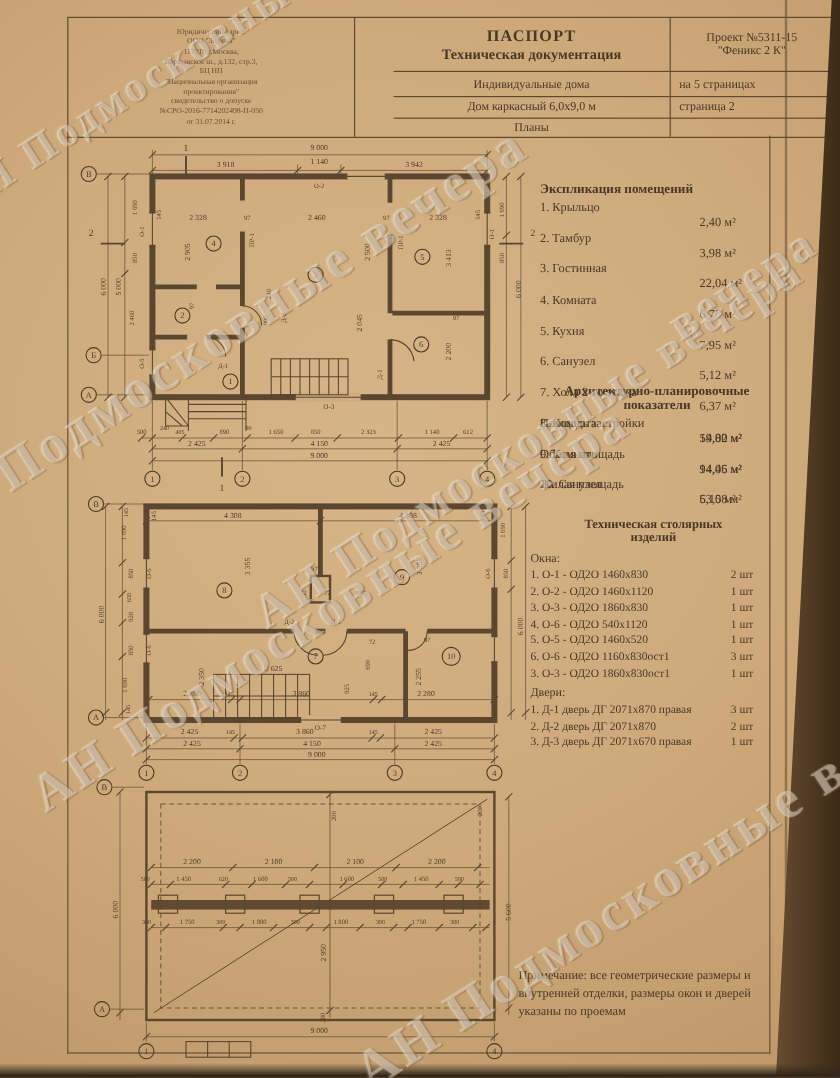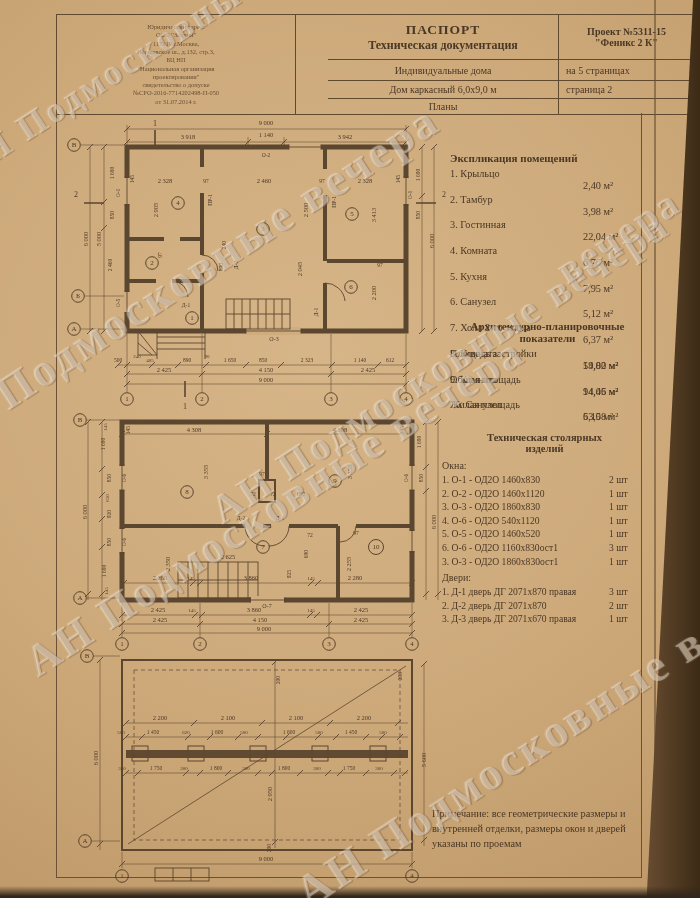--- a/index.html
+++ b/index.html
@@ -74,21 +74,21 @@
         <div>проектирования"</div>
         <div>свидетельство о допуске</div>
         <div>№СРО-2016-7714202498-П-050</div>
         <div>от 31.07.2014 г.</div>
       </div>
     <div class="hgrid">
       <div class="hc">
         <div class="t1">ПАСПОРТ</div>
         <div class="t2">Техническая документация</div>
       </div>
-      <div class="hr" style="align-items:flex-end;padding-left:0;font-weight:bold;">
+      <div class="hr" style="align-items:flex-end;padding-left:0;">
         <div class="p1">Проект №5311-15</div>
         <div class="p2">"Феникс 2 К"</div>
       </div>
       <div class="hc">
         <div class="t3">Индивидуальные дома</div>
       </div>
       <div class="hr">
         <div class="p3">на 5 страницах</div>
       </div>
       <div class="hc">

